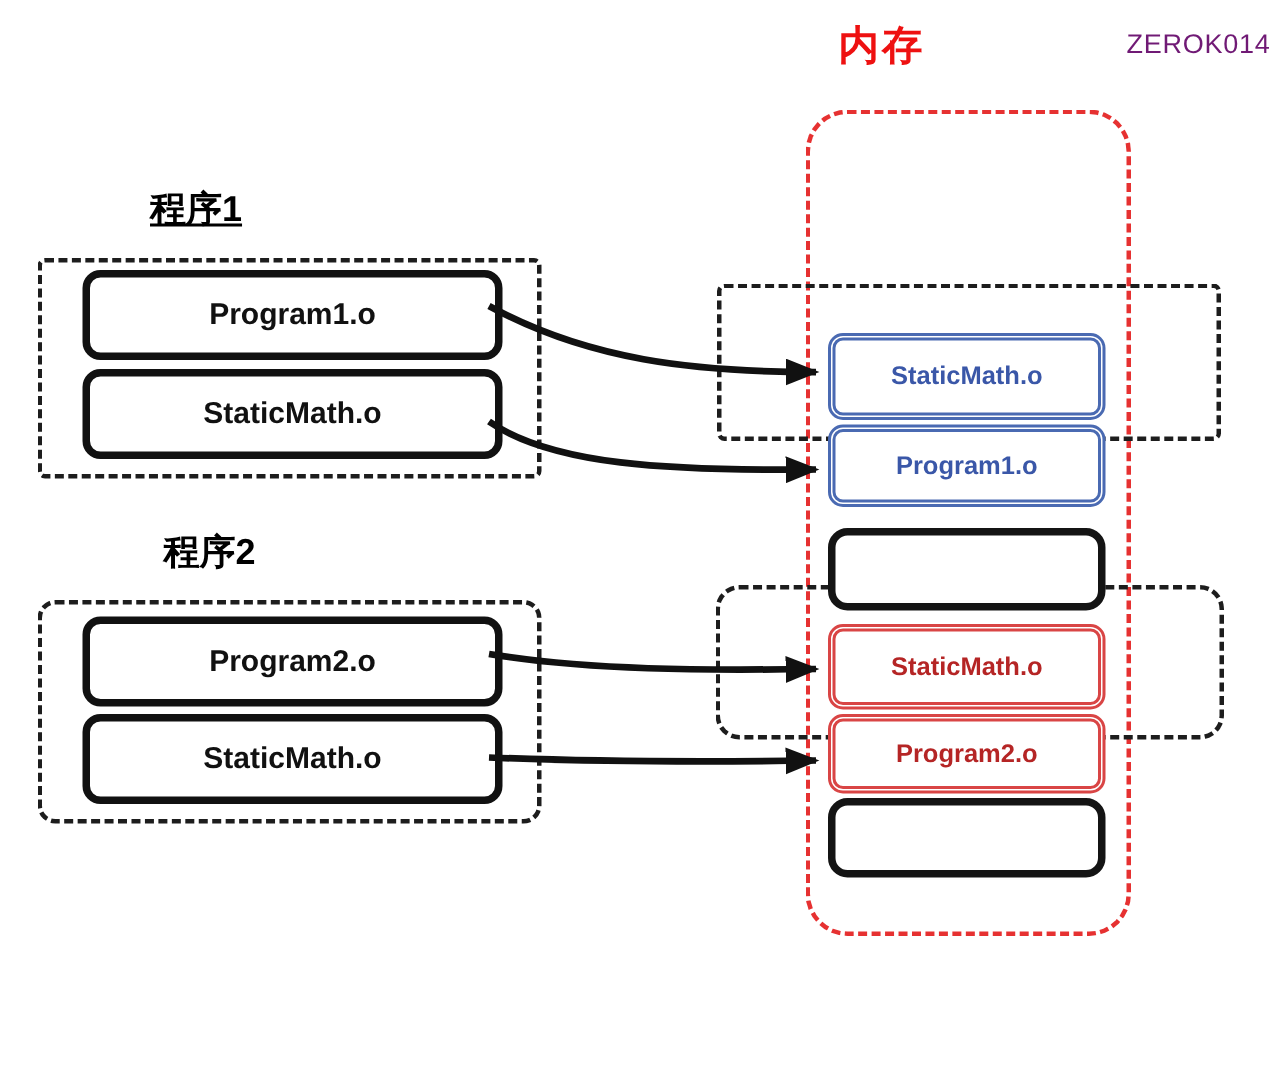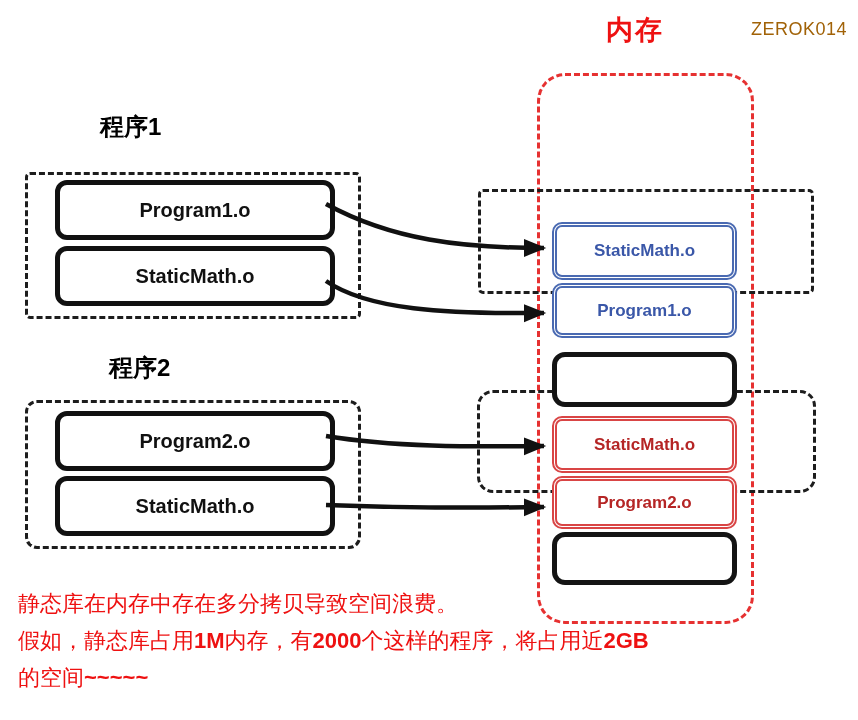--- a/index.html
+++ b/index.html
@@ -2,29 +2,29 @@
 <html><head>
 <meta charset="utf-8">
 <style>
   html,body{margin:0;padding:0;background:#ffffff;}
   .canvas{
     position:relative;width:858px;height:720px;background:#ffffff;overflow:hidden;
     font-family:"Liberation Sans","DejaVu Sans",sans-serif;
   }
   
   .mem-title{
-    position:absolute;left:559px;top:12px;width:152px;text-align:center;
+    position:absolute;left:559px;top:12px;width:152px;text-align:left;
     font-size:27px;font-weight:bold;color:#ee1111;letter-spacing:2px;
   }
   .watermark{
-    position:absolute;left:751px;top:19px;font-size:18px;color:#a16207;
+    position:absolute;left:751px;top:19px;font-size:18px;color:#701a75;
     letter-spacing:.5px;font-weight:500;
   }
   .prog-title{position:absolute;font-size:24px;font-weight:bold;color:#000;}
-  .t1{left:100px;top:111px;}
+  .t1{left:100px;top:123px;text-decoration:underline;}
   .t2{left:109px;top:352px;}
 
   
   .mem-outline{
     position:absolute;left:537px;top:73px;width:211px;height:545px;
     border:3px dashed #e63131;border-radius:28px;z-index:0;
   }
   .group-dash{position:absolute;border:3px dashed #1d1d1d;z-index:1;}
   .g1{left:25px;top:172px;width:330px;height:141px;border-radius:5px;}
   .g2{left:25px;top:400px;width:330px;height:143px;border-radius:12px;}
@@ -104,25 +104,14 @@
       <marker id="ah" markerWidth="5.5" markerHeight="4.5" refX="4.5" refY="2" orient="auto" markerUnits="strokeWidth">
         <path d="M0,0 L5,2 L0,4 Z" fill="#111"></path>
       </marker>
     </defs>
     <path class="link" d="M326,204 C392,240 462,248 544,248" marker-end="url(#ah)"></path>
     <path class="link" d="M326,281 C368,310 445,314 544,313" marker-end="url(#ah)"></path>
     <path class="link" d="M326,436 C392,447 470,447 544,446" marker-end="url(#ah)"></path>
     <path class="link" d="M326,505 C400,508 470,508 544,507" marker-end="url(#ah)"></path>
   </svg>
 
-  <div class="caption">
-    <div>
-      <span>静态库在内存中存在多分拷贝导致空间浪费。</span>
-    </div>
-    <div>
-      <span>假如，静态库占用</span><span class="b">1M</span><span>内存，有</span><span class="b">2000</span><span>个这样的程序，将占用近</span><span class="b">2GB</span>
-    </div>
-    <div>
-      <span>的空间</span><span class="b">~~~~~</span>
-    </div>
-  </div>
 
 </div>
 
 </body></html>

